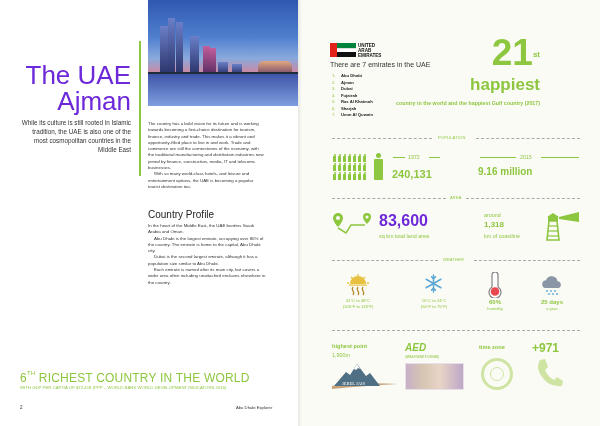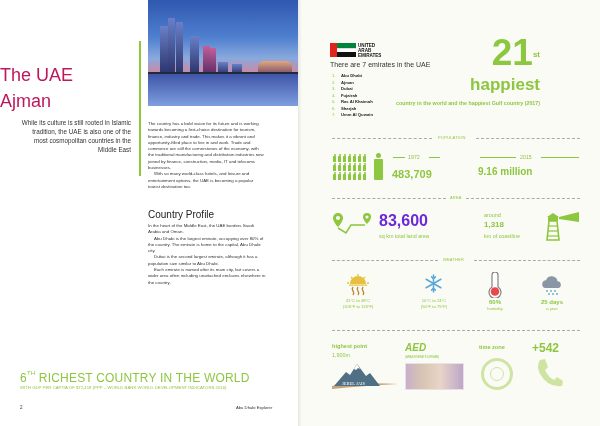--- a/index.html
+++ b/index.html
@@ -1,21 +1,21 @@
 <!DOCTYPE html>
 <html><head>
 <meta charset="utf-8">
 <style>
   * { margin:0; padding:0; box-sizing:border-box; }
   body { width:600px; height:426px; background:#fff; font-family:"Liberation Sans", sans-serif; position:relative; overflow:hidden; }
   .page-left { position:absolute; left:0; top:0; width:300px; height:426px; background:#fff; }
   .page-right { position:absolute; left:300px; top:0; width:300px; height:426px; background:#fbfbf6; }
   .spine { position:absolute; left:298px; top:0; width:4px; height:426px; background:linear-gradient(to right, #e9e9e3, #fbfbf6); }
 
-  .title { position:absolute; left:0; width:131px; top:62px; font-size:18px; line-height:26px; color:#be185d; font-weight:normal; }
+  .title { position:absolute; left:0; width:131px; top:62px; text-align:right; font-size:26px; line-height:26px; color:#6d28d9; font-weight:normal; }
   .lead { position:absolute; left:20px; width:111px; top:118px; text-align:right; font-size:6.3px; line-height:9px; color:#333; }
   .green-bar { position:absolute; left:139px; top:41px; width:2px; height:135px; background:#8dc63f; }
   .photo { position:absolute; left:148px; top:0; width:152px; height:106px; overflow:hidden;
     background:linear-gradient(to bottom, #2f58b0 0%, #4f7fcf 35%, #89a9dd 55%, #c98aa4 68%, #3b4d8c 72%, #3d5ab0 85%, #6b8bd0 100%); }
   .tower { position:absolute; bottom:32px; background:linear-gradient(#6a7fc8,#2b346b); }
   .palace { position:absolute; bottom:32px; background:linear-gradient(#e2a880,#7c4f6a); }
   .reflect { position:absolute; bottom:0; left:0; width:100%; height:32px; background:linear-gradient(#3e55a8,#7f9ee0); }
   .shore { position:absolute; bottom:30px; left:0; width:100%; height:4px; background:#1f2a3a; }
 
   .body-text { position:absolute; left:148px; width:118px; font-size:4.4px; line-height:6.3px; color:#333; }
@@ -185,21 +185,21 @@
     <div class="person" style="left:30px;top:18px"></div>
 </div>
 <div class="bigperson">
     <div class="hd"></div>
     <div class="bd"></div>
   </div>
 
 <div class="year-line" style="left:393px;width:12px;"></div>
 <div class="year" style="left:408px;top:154px;">1972</div>
 <div class="year-line" style="left:429px;width:11px;"></div>
-<div class="pop1972">483,709</div>
+<div class="pop1972">240,131</div>
 
 <div class="year-line" style="left:480px;width:36px;"></div>
 <div class="year" style="left:520px;top:154px;">2015</div>
 <div class="year-line" style="left:541px;width:38px;"></div>
 <div class="pop2015">9.16 million</div>
 
 <div class="divider" style="top:195px;">
   <div class="line" style="left:0;width:114px;"></div>
   <div class="lbl" style="left:118px;">AREA</div>
   <div class="line" style="left:134px;width:114px;"></div>
@@ -305,16 +305,16 @@
 
 <div class="aed">AED</div>
 <div class="aed-sub">(ARAB EMIRATE DIRHAM)</div>
 <div class="note"></div>
 
 <div class="tz">time zone</div>
 <div class="tz-circle">
     <div class="tz-inner"></div>
   </div>
 
-<div class="tel">+542</div>
+<div class="tel">+971</div>
 <svg style="position:absolute;left:536px;top:358px;" width="28" height="30" viewBox="0 0 28 30">
   <path d="M4 2 L9 1 L12 9 L9 12 Q12 19 18 22 L21 19 L27 23 L26 28 Q12 30 4 16 Q0 8 4 2 Z" fill="#cfe4a3"></path>
 </svg>
 
 </body></html>

